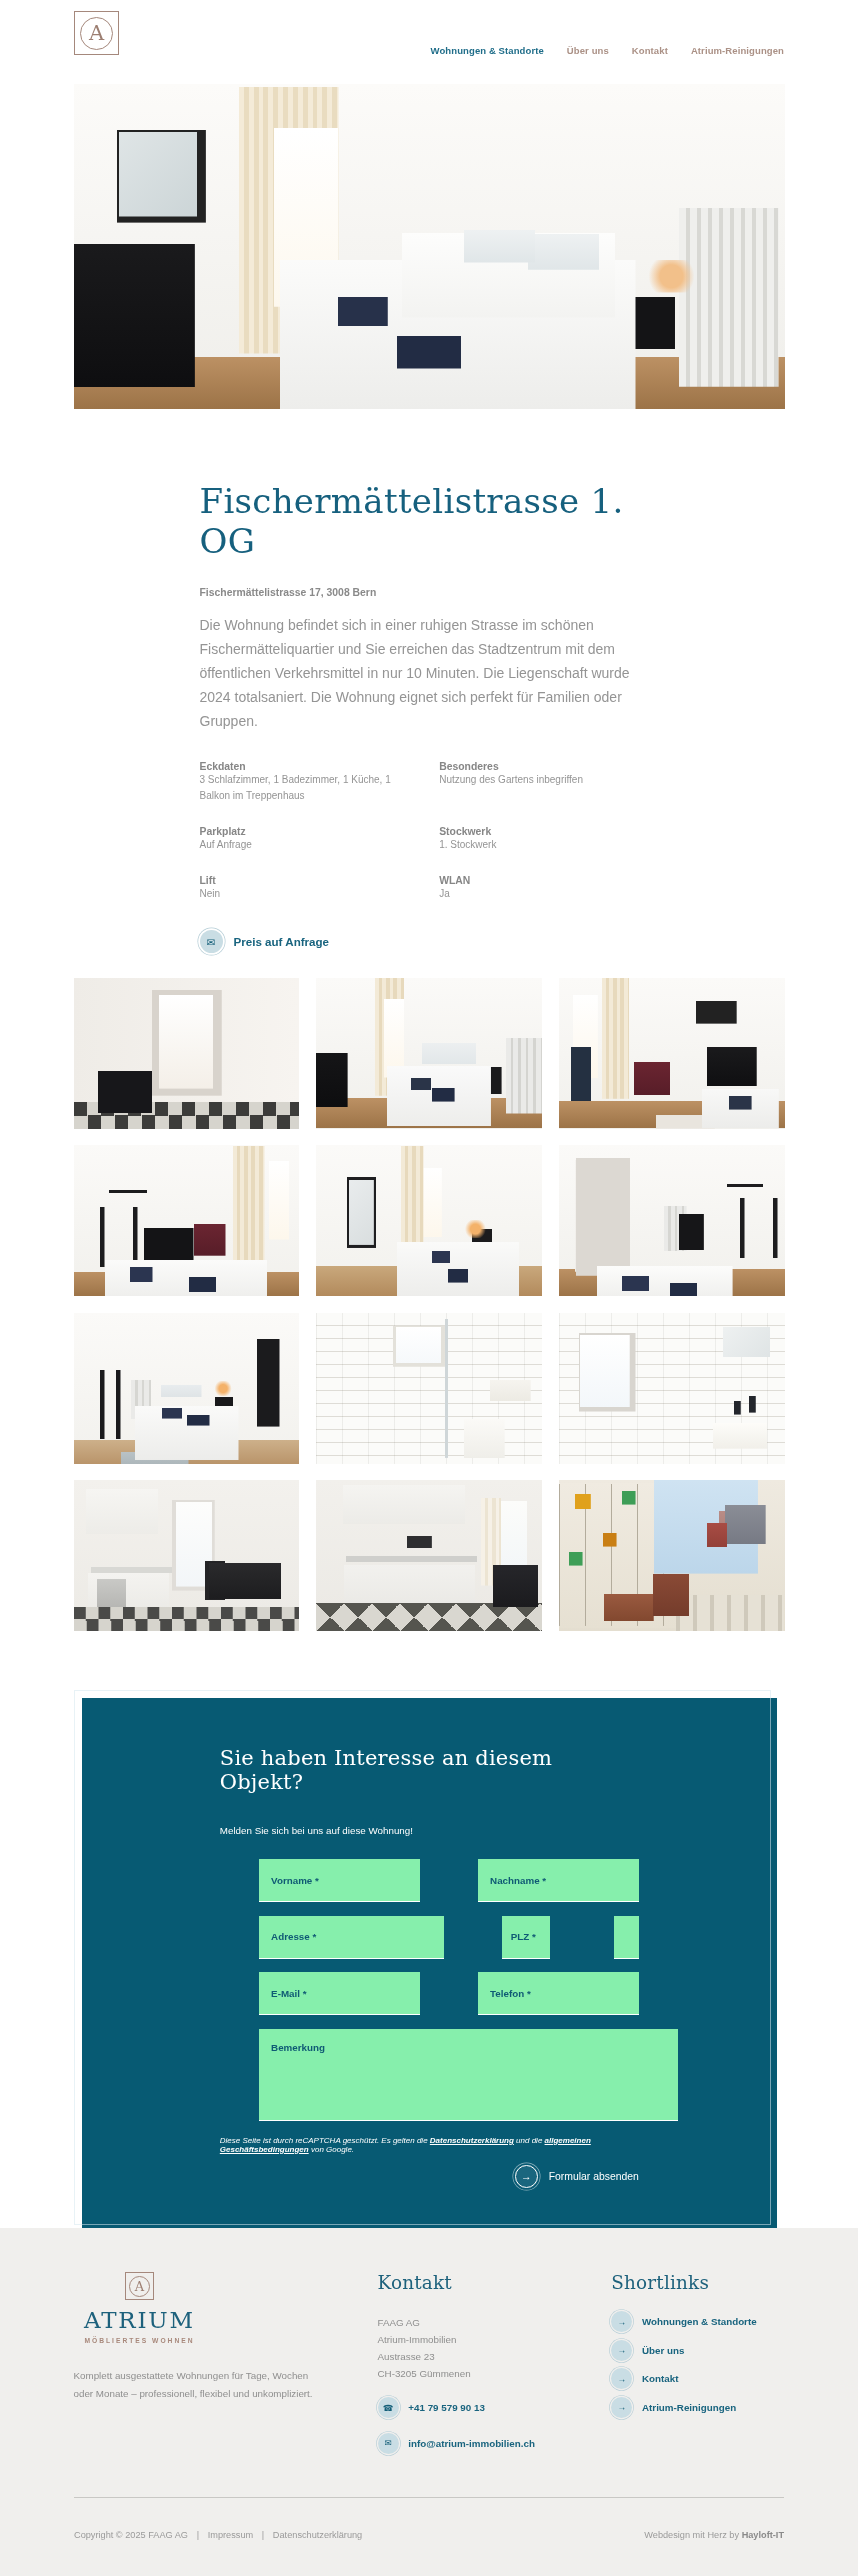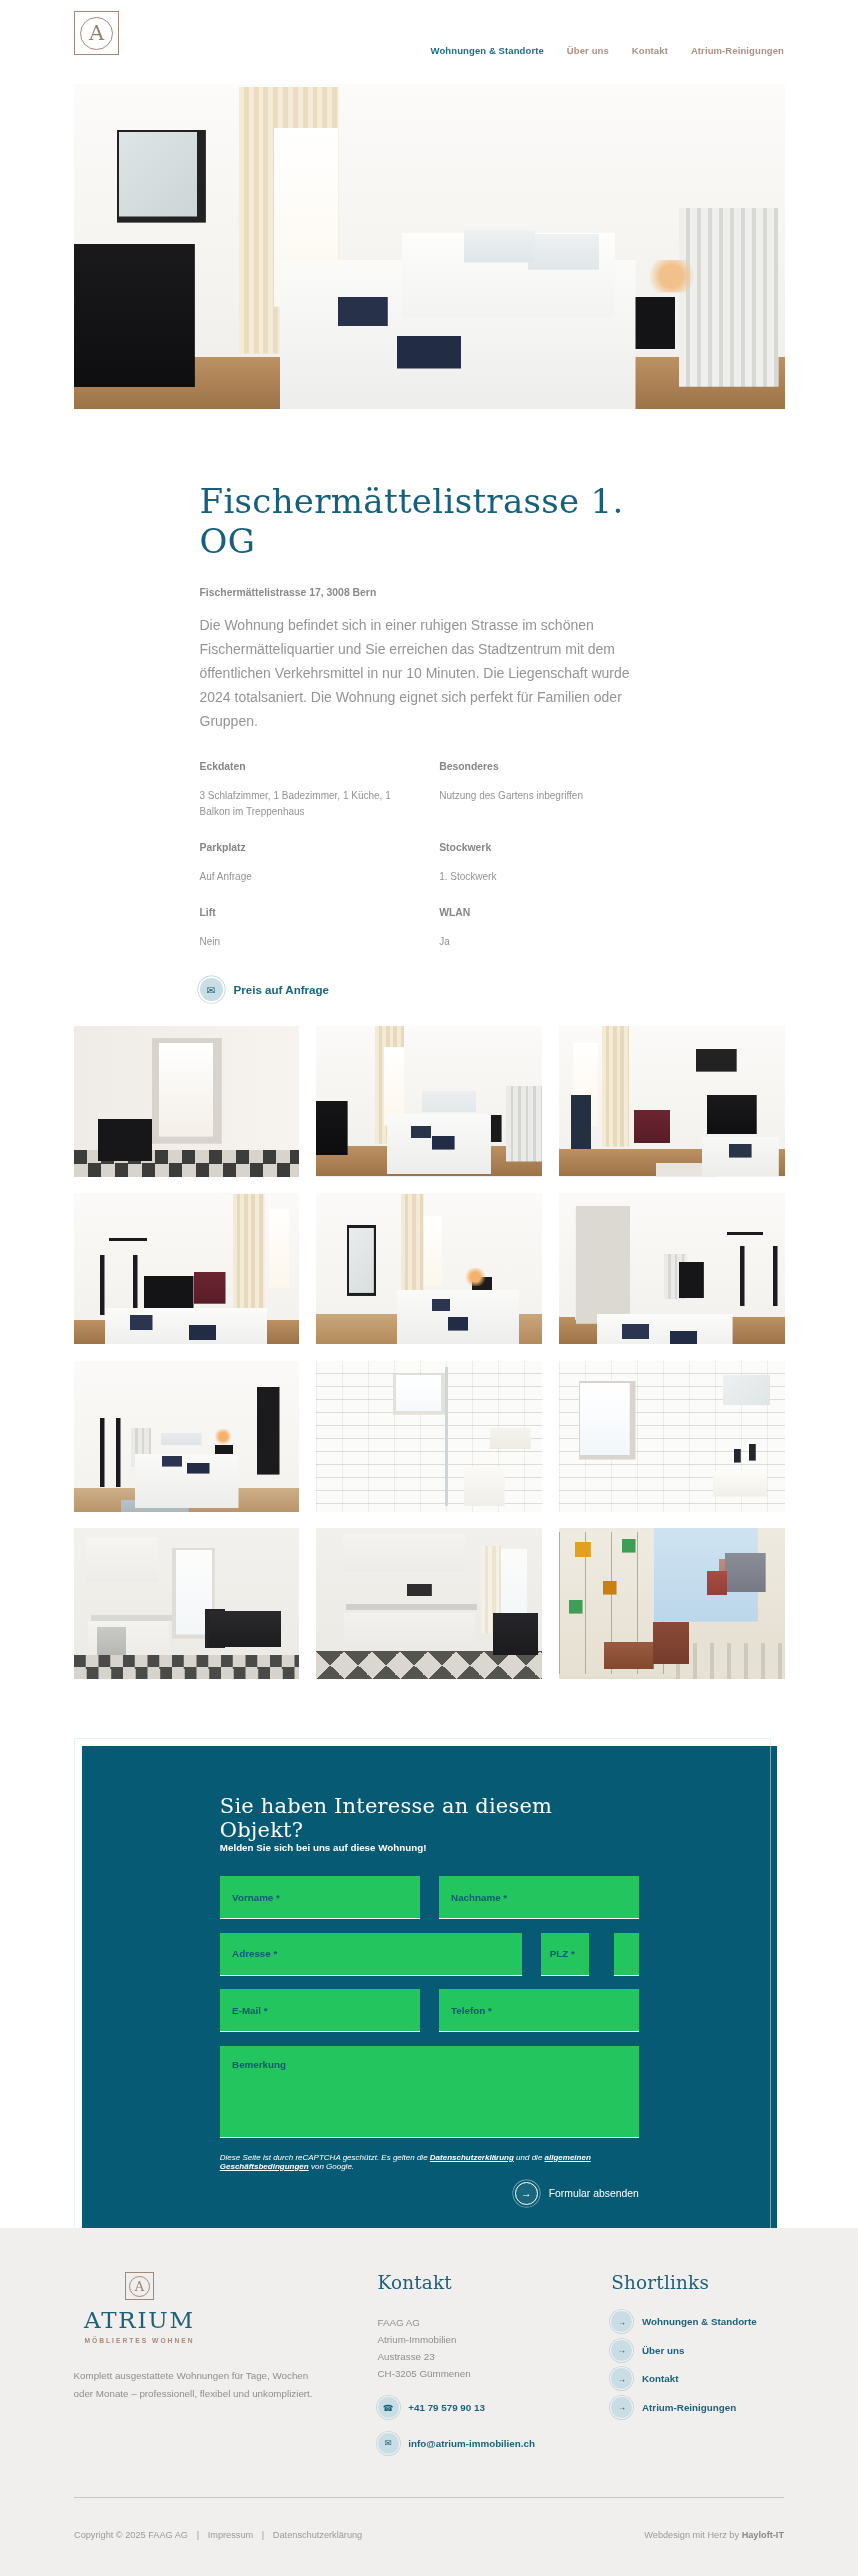--- a/index.html
+++ b/index.html
@@ -55,21 +55,21 @@
   
   .listing { margin-left:126px; width:461px; padding-top:72px; }
   .listing h1 {
     font-family:"DejaVu Serif","Liberation Serif",serif; font-weight:500;
     font-size:34px; color:#16607e; letter-spacing:0.3px;
   }
   .address { margin-top:26px; font-size:10.4px; font-weight:700; color:#8a8a8a; }
   .description { margin-top:14.7px; font-size:14px; line-height:1.72; color:#949494; }
   .details { margin-top:28px; display:grid; grid-template-columns:1fr 1fr; column-gap:18.4px; row-gap:22px; }
   .detail .lbl { font-size:10.4px; font-weight:700; color:#868686; }
-  .detail .val { margin-top:16px; font-size:10px; line-height:1.6; color:#949494; }
+  .detail .val { margin-top:0; font-size:10px; line-height:1.6; color:#949494; }
 
   .icon-circle {
     width:23px; height:23px; border-radius:50%; flex:0 0 23px;
     background:#c9dde4; color:#135e78; font-size:10.4px;
     display:flex; align-items:center; justify-content:center;
     box-shadow:0 0 0 1.8px #ffffff, 0 0 0 2.5px #b5cdd6;
   }
   .pill-link { display:flex; align-items:center; gap:11px; margin-top:28px; text-decoration:none; }
   .pill-link .txt { font-size:11.6px; font-weight:700; color:#19647f; }
 
@@ -223,28 +223,28 @@
   .form-box::before {
     content:""; position:absolute; top:-8px; left:-8px;
     width:100%; height:100%;
     border:0.6px solid rgba(214,232,238,.55); pointer-events:none;
   }
   .form-inner { width:419px; margin:0 auto; }
   .form-title {
     font-family:"DejaVu Serif","Liberation Serif",serif; font-weight:500;
     font-size:21px; color:#ffffff; letter-spacing:0.2px;
   }
-  .form-sub { margin-top:0; font-size:9.8px; font-weight:700; color:#ffffff; }
+  .form-sub { margin-top:31px; font-size:9.8px; font-weight:400; color:#ffffff; }
   .frm { margin-top:23px; display:flex; flex-direction:column; gap:13.5px; }
   .frow { display:flex; gap:19px; }
   .fhalf { flex:1; display:flex; gap:25px;align-items:flex-end; }
   .fld {
-    background:#22c55e; border:none; border-bottom:1.2px solid #ffffff;
+    background:#86efac; border:none; border-bottom:1.2px solid #ffffff;
     height:43px; width:100%; padding:0 12.3px; font-size:9.8px; font-weight:600;
-    color:#0f5a74; font-family:"Liberation Sans","DejaVu Sans",sans-serif; border-radius:0;
+    color:#0f5a74; font-family:"Liberation Sans","DejaVu Sans",sans-serif; border-radius:0;margin-left:39px;
   }
   .fld::placeholder, textarea.fld::placeholder { color:#0f5a74; opacity:1; }
   .fld.plz { flex:0 0 48px; width:48px; padding:0 8.6px; }
   textarea.fld { height:92px; padding:13.5px 12.3px; resize:none; }
   .recaptcha { margin-top:14.7px; font-size:8px; color:#ffffff;font-style:italic; }
   .recaptcha a { color:#ffffff; font-weight:700; }
   .submit-row { margin-top:11px; display:flex; justify-content:flex-end; }
   .submit-btn {
     display:flex; align-items:center; gap:11px; background:none; border:none; cursor:pointer;
   }

